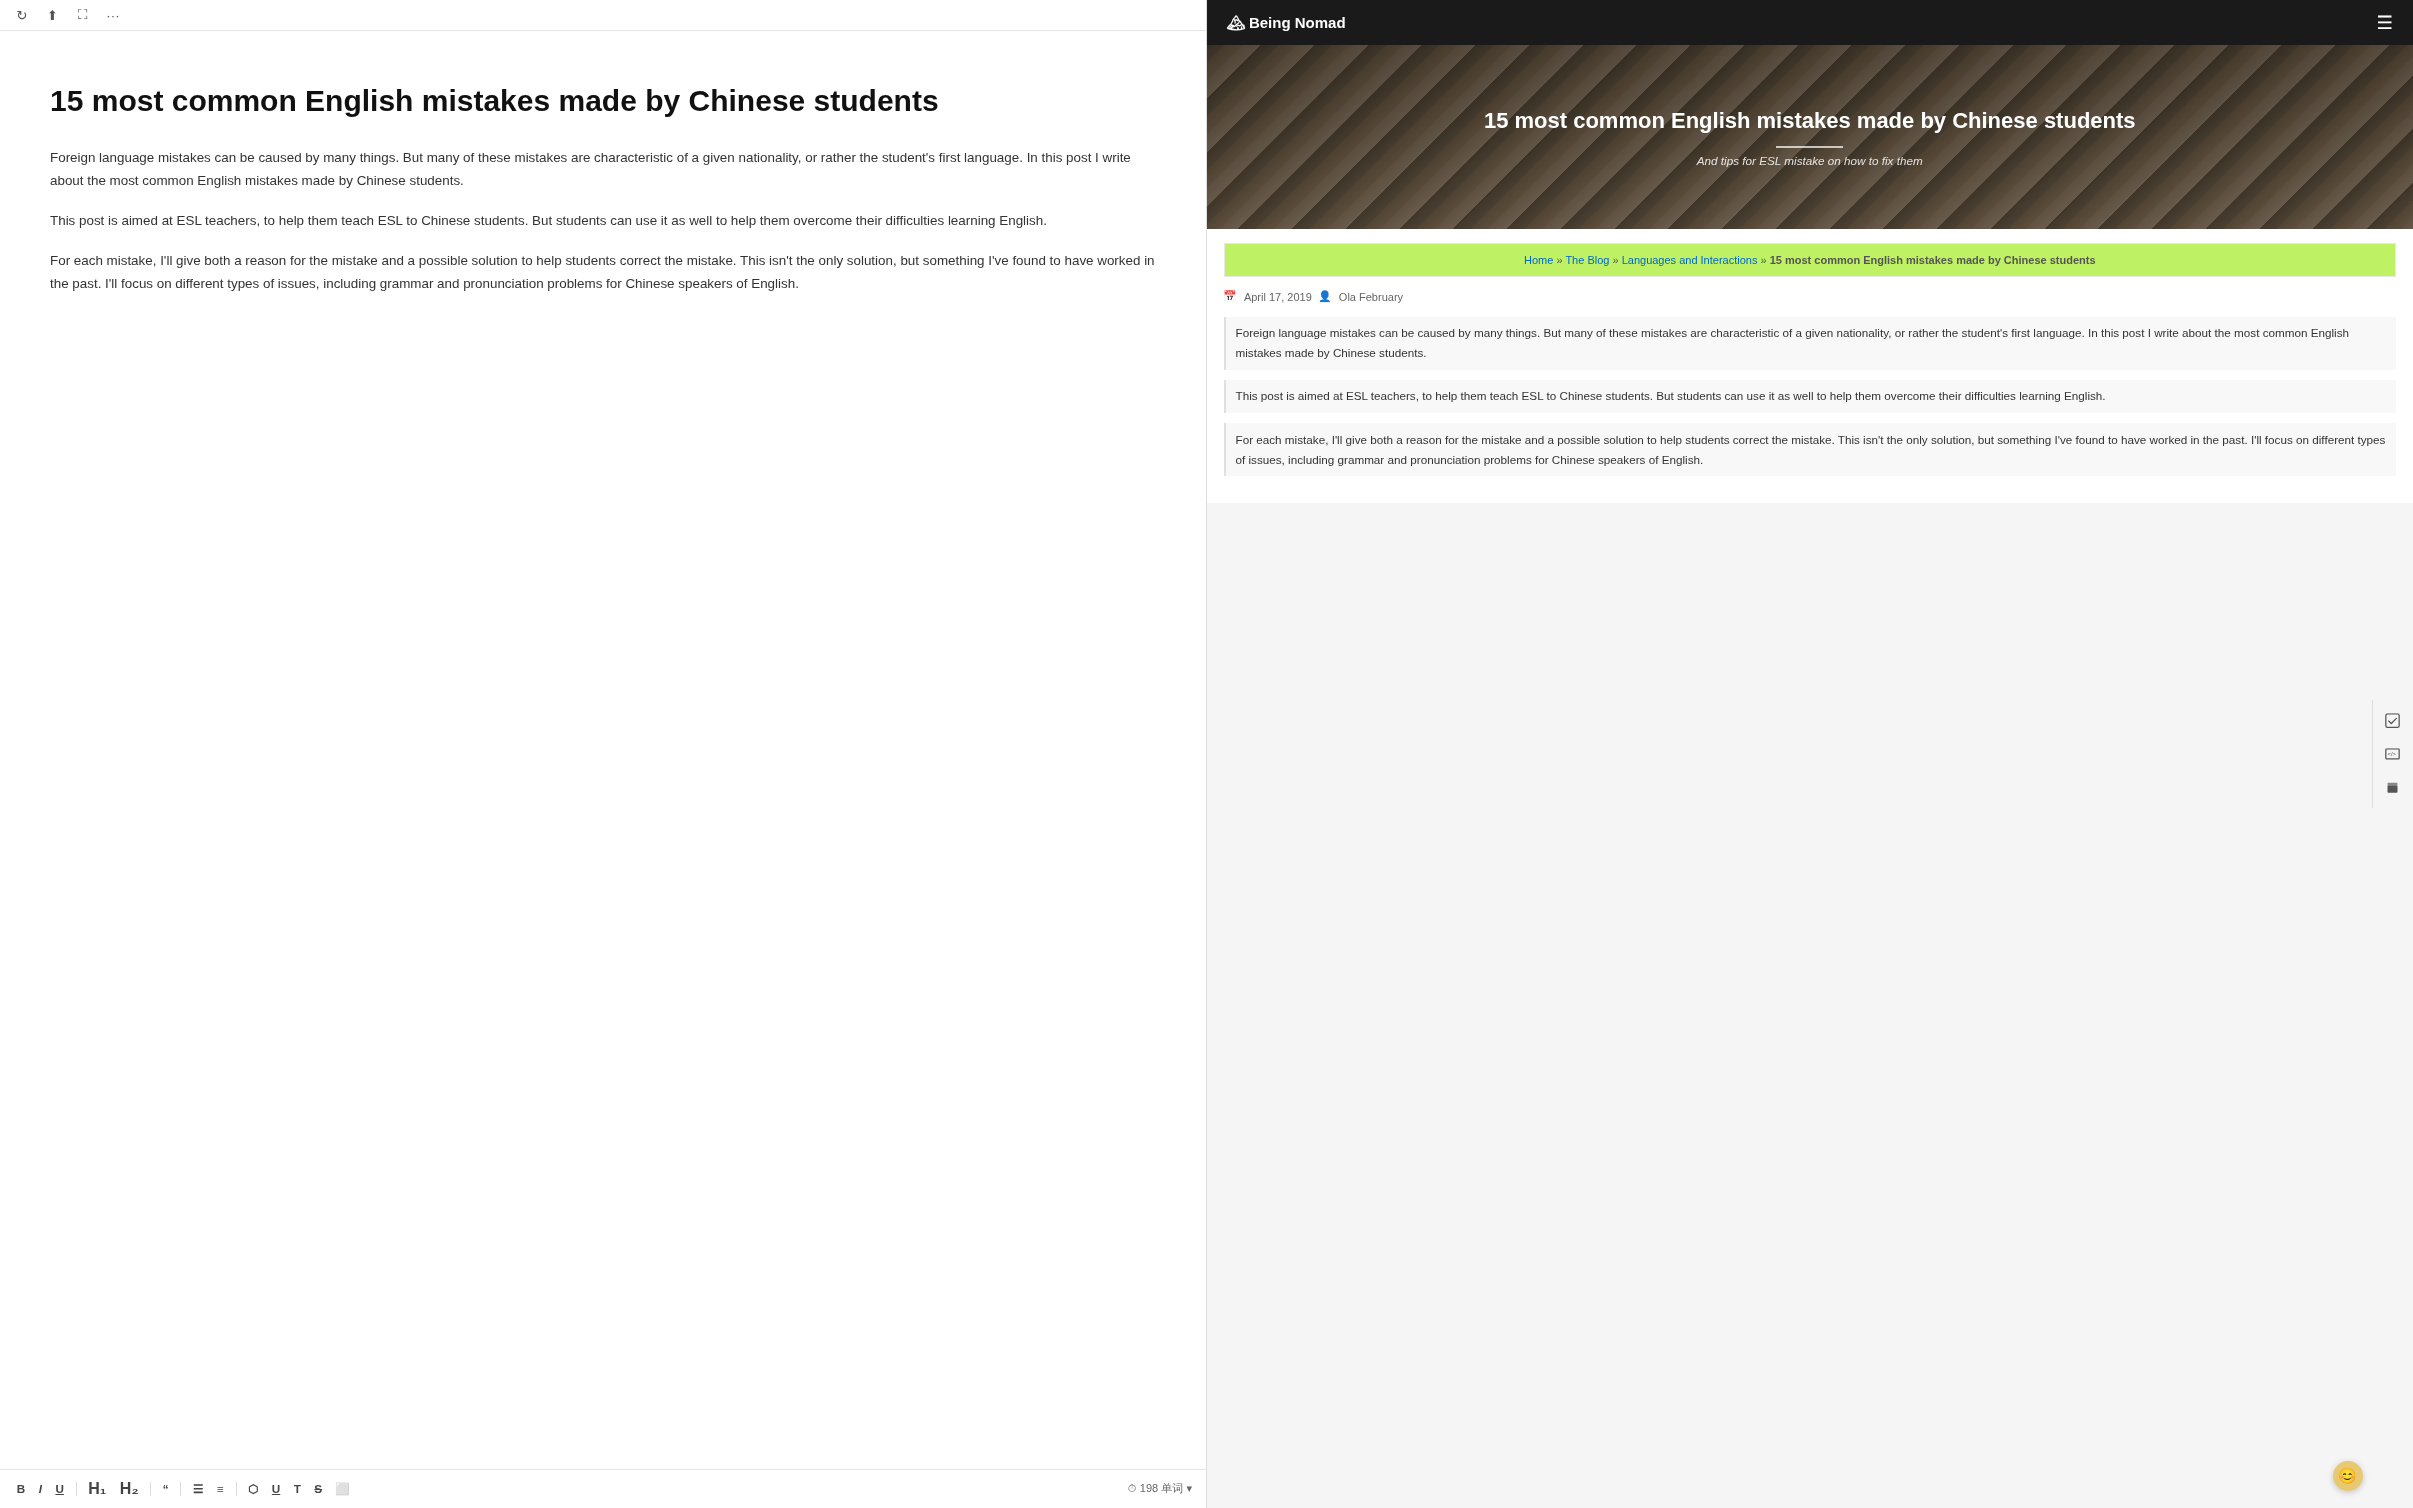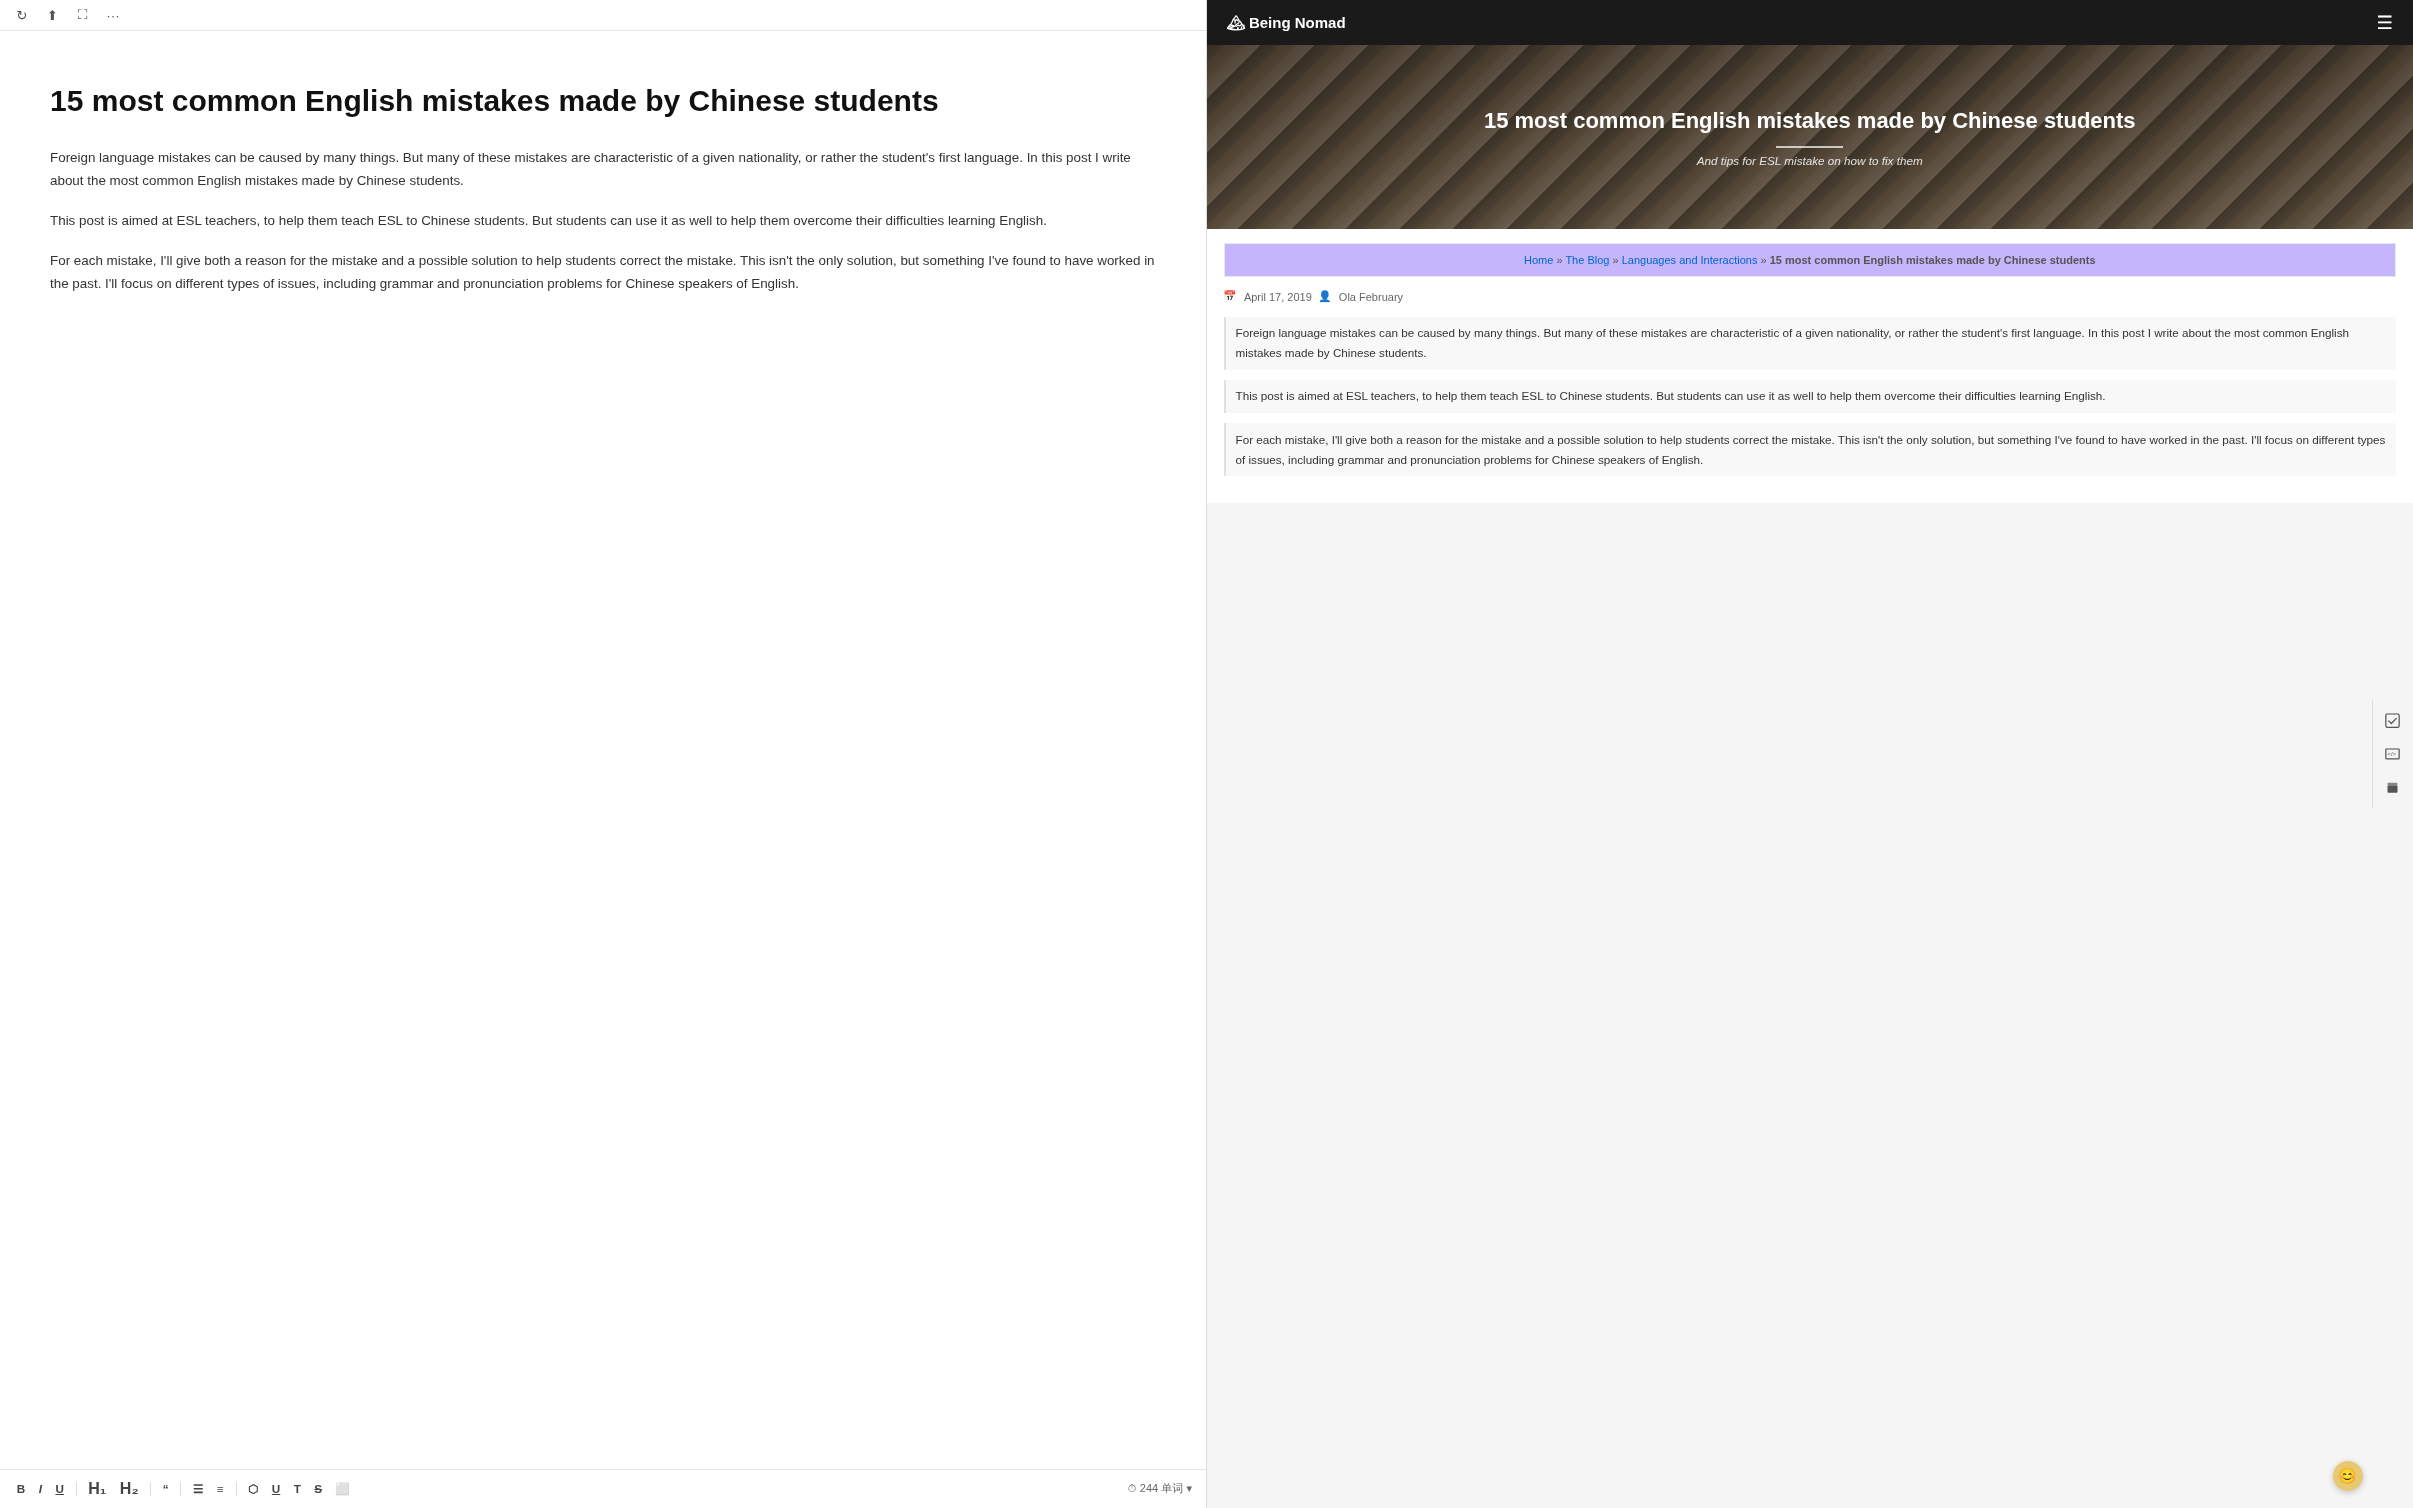--- a/index.html
+++ b/index.html
@@ -204,21 +204,21 @@
       color: rgba(255,255,255,0.85);
       font-style: italic;
     }
 
     .site-content {
       background: #fff;
       padding: 0 17px 17px;
     }
 
     .breadcrumb {
-      background: #c4b5fd;
+      background: #bef264;
       border: 0.8px solid #e8e8e8;
       padding: 10px 13.4px;
       margin: 13.4px 0;
       font-size: 11px;
       color: #555;
       text-align: center;
     }
 
     .breadcrumb a {
       color: #0066cc;
@@ -296,21 +296,21 @@
     <span class="bottom-toolbar-btn">☰</span>
     <span class="bottom-toolbar-btn">≡</span>
     <div class="bottom-toolbar-separator"></div>
     <span class="bottom-toolbar-btn">⬡</span>
     <span class="bottom-toolbar-btn underline">U</span>
     <span class="bottom-toolbar-btn">T</span>
     <span class="bottom-toolbar-btn" style="text-decoration:line-through;">S</span>
     <span class="bottom-toolbar-btn">⬜</span>
     <div class="word-count">
       <span>⏱</span>
-      <span>244 单词</span>
+      <span>198 单词</span>
       <span>▾</span>
     </div>
   </div>
 </div>
 
 <div class="right-panel">
 
   <div class="site-header">
     <div class="site-logo">
       <span>🏔</span>

